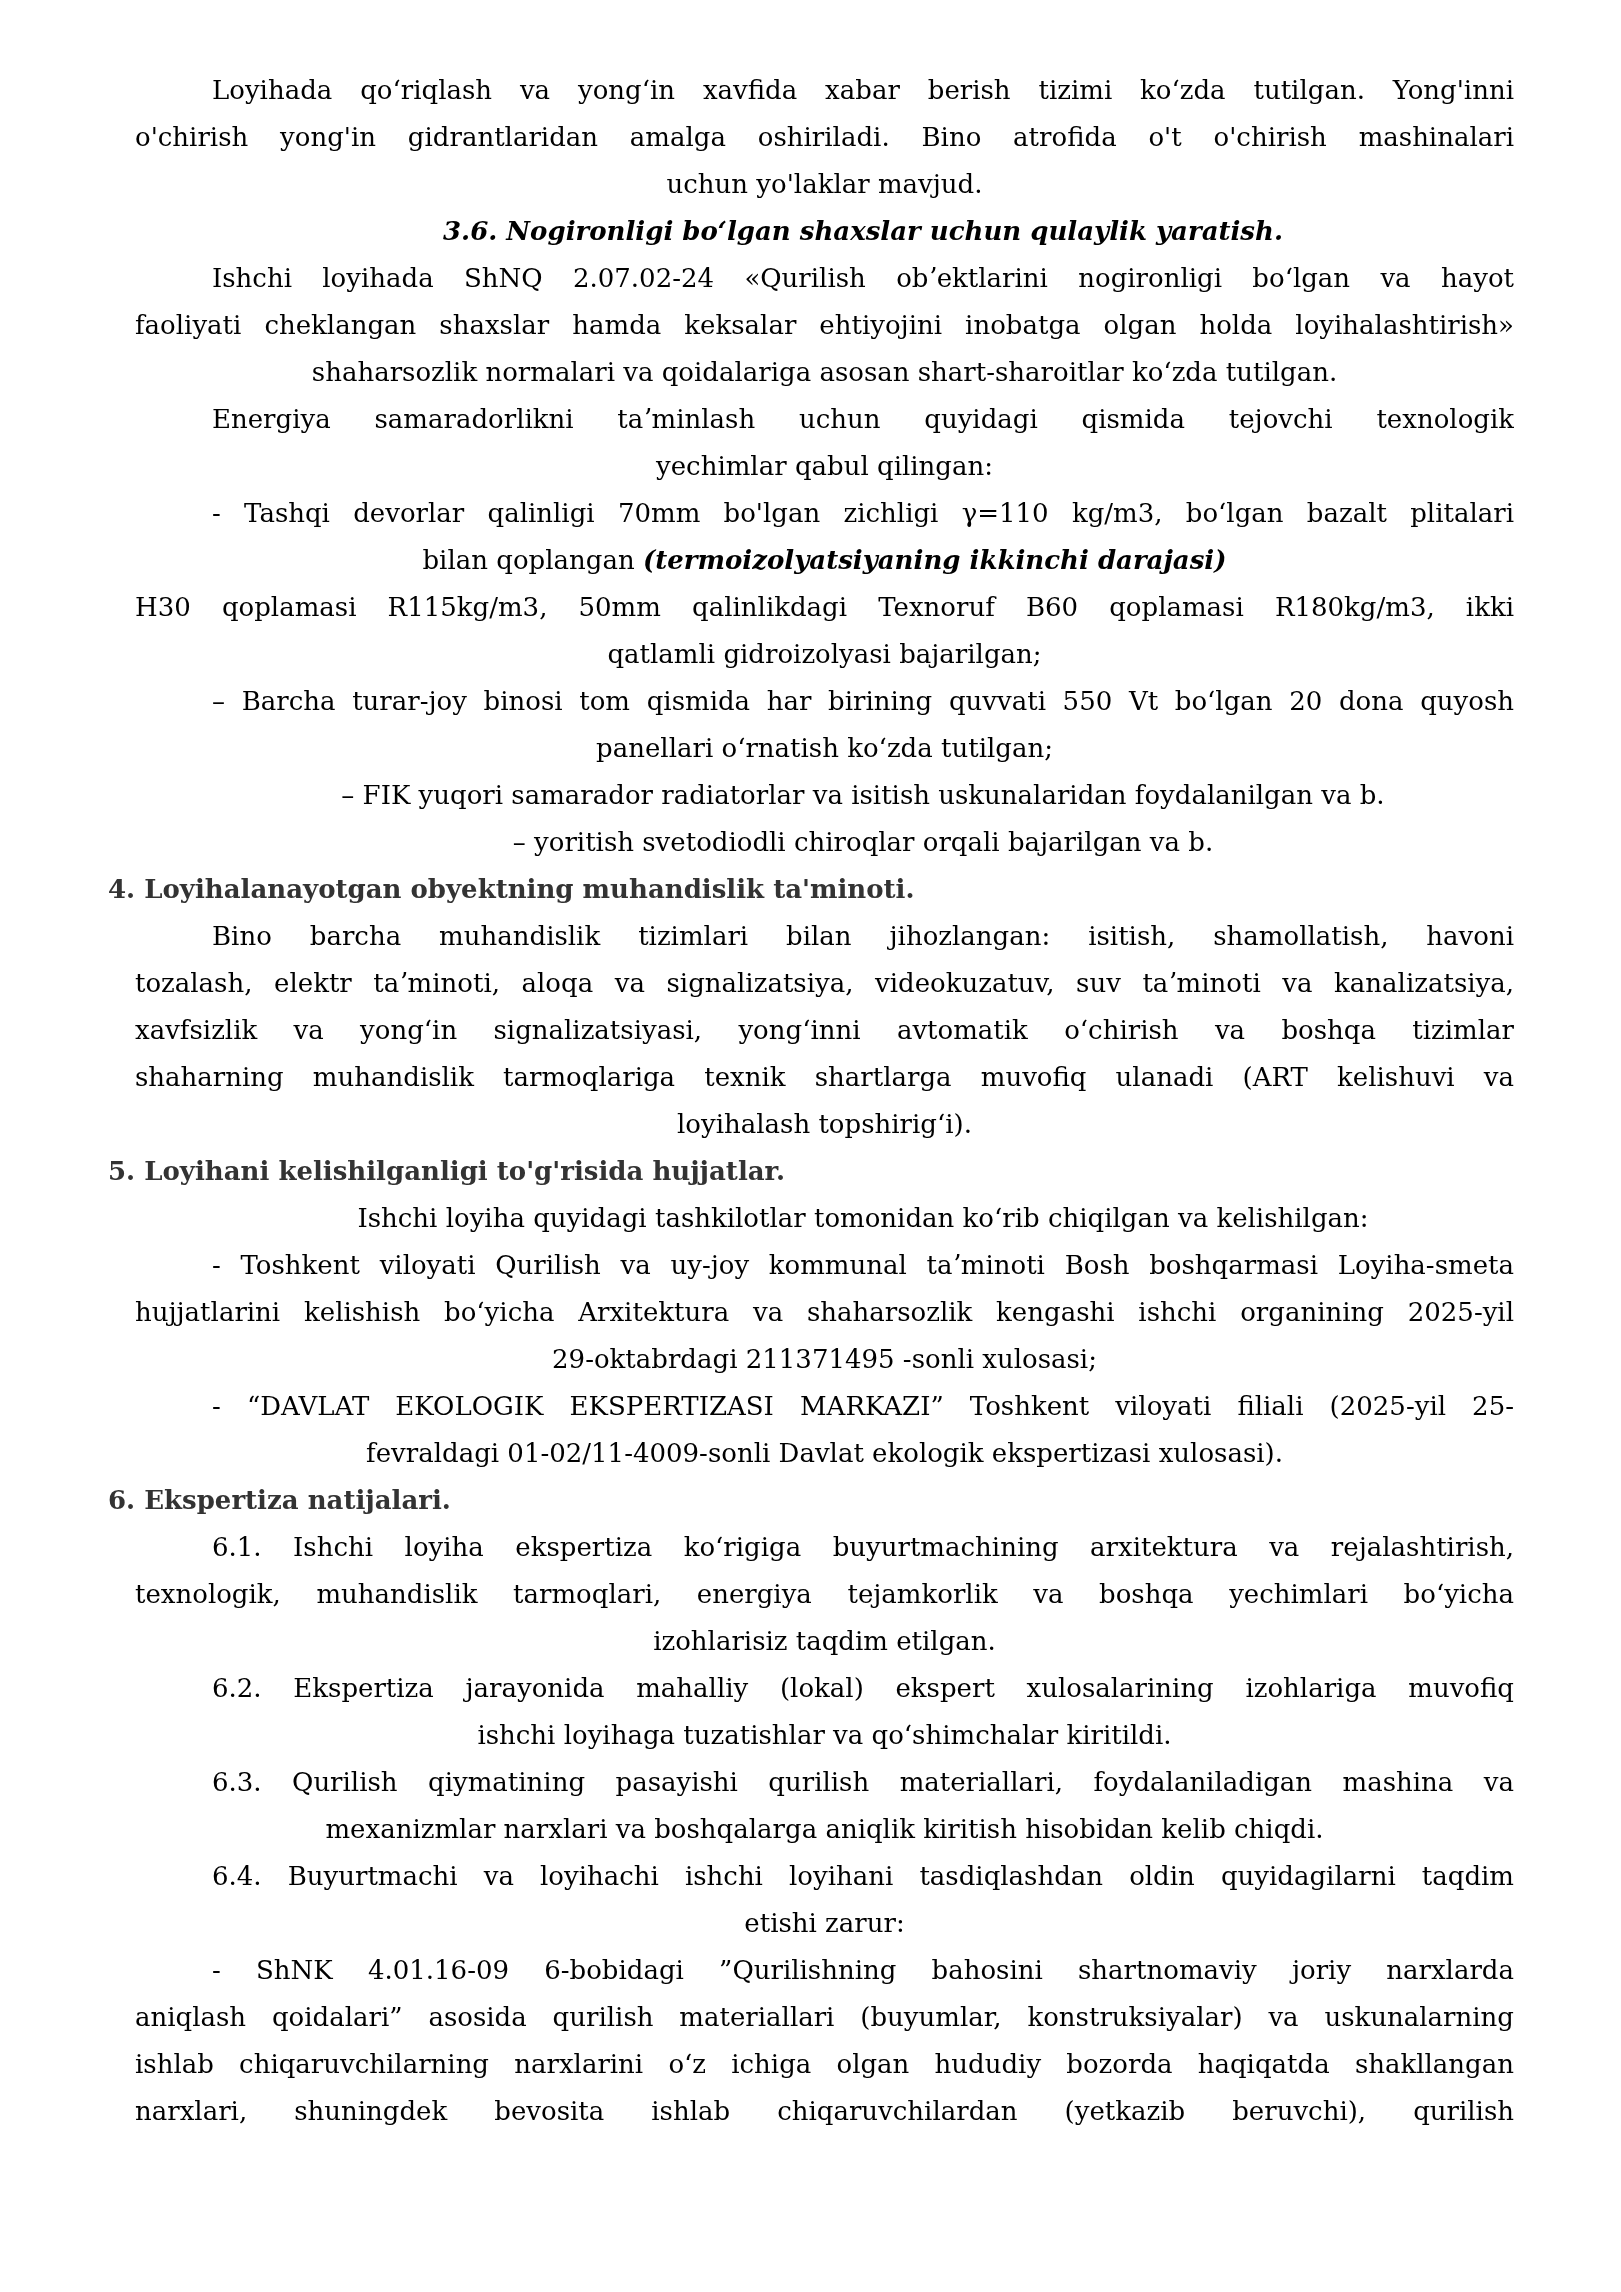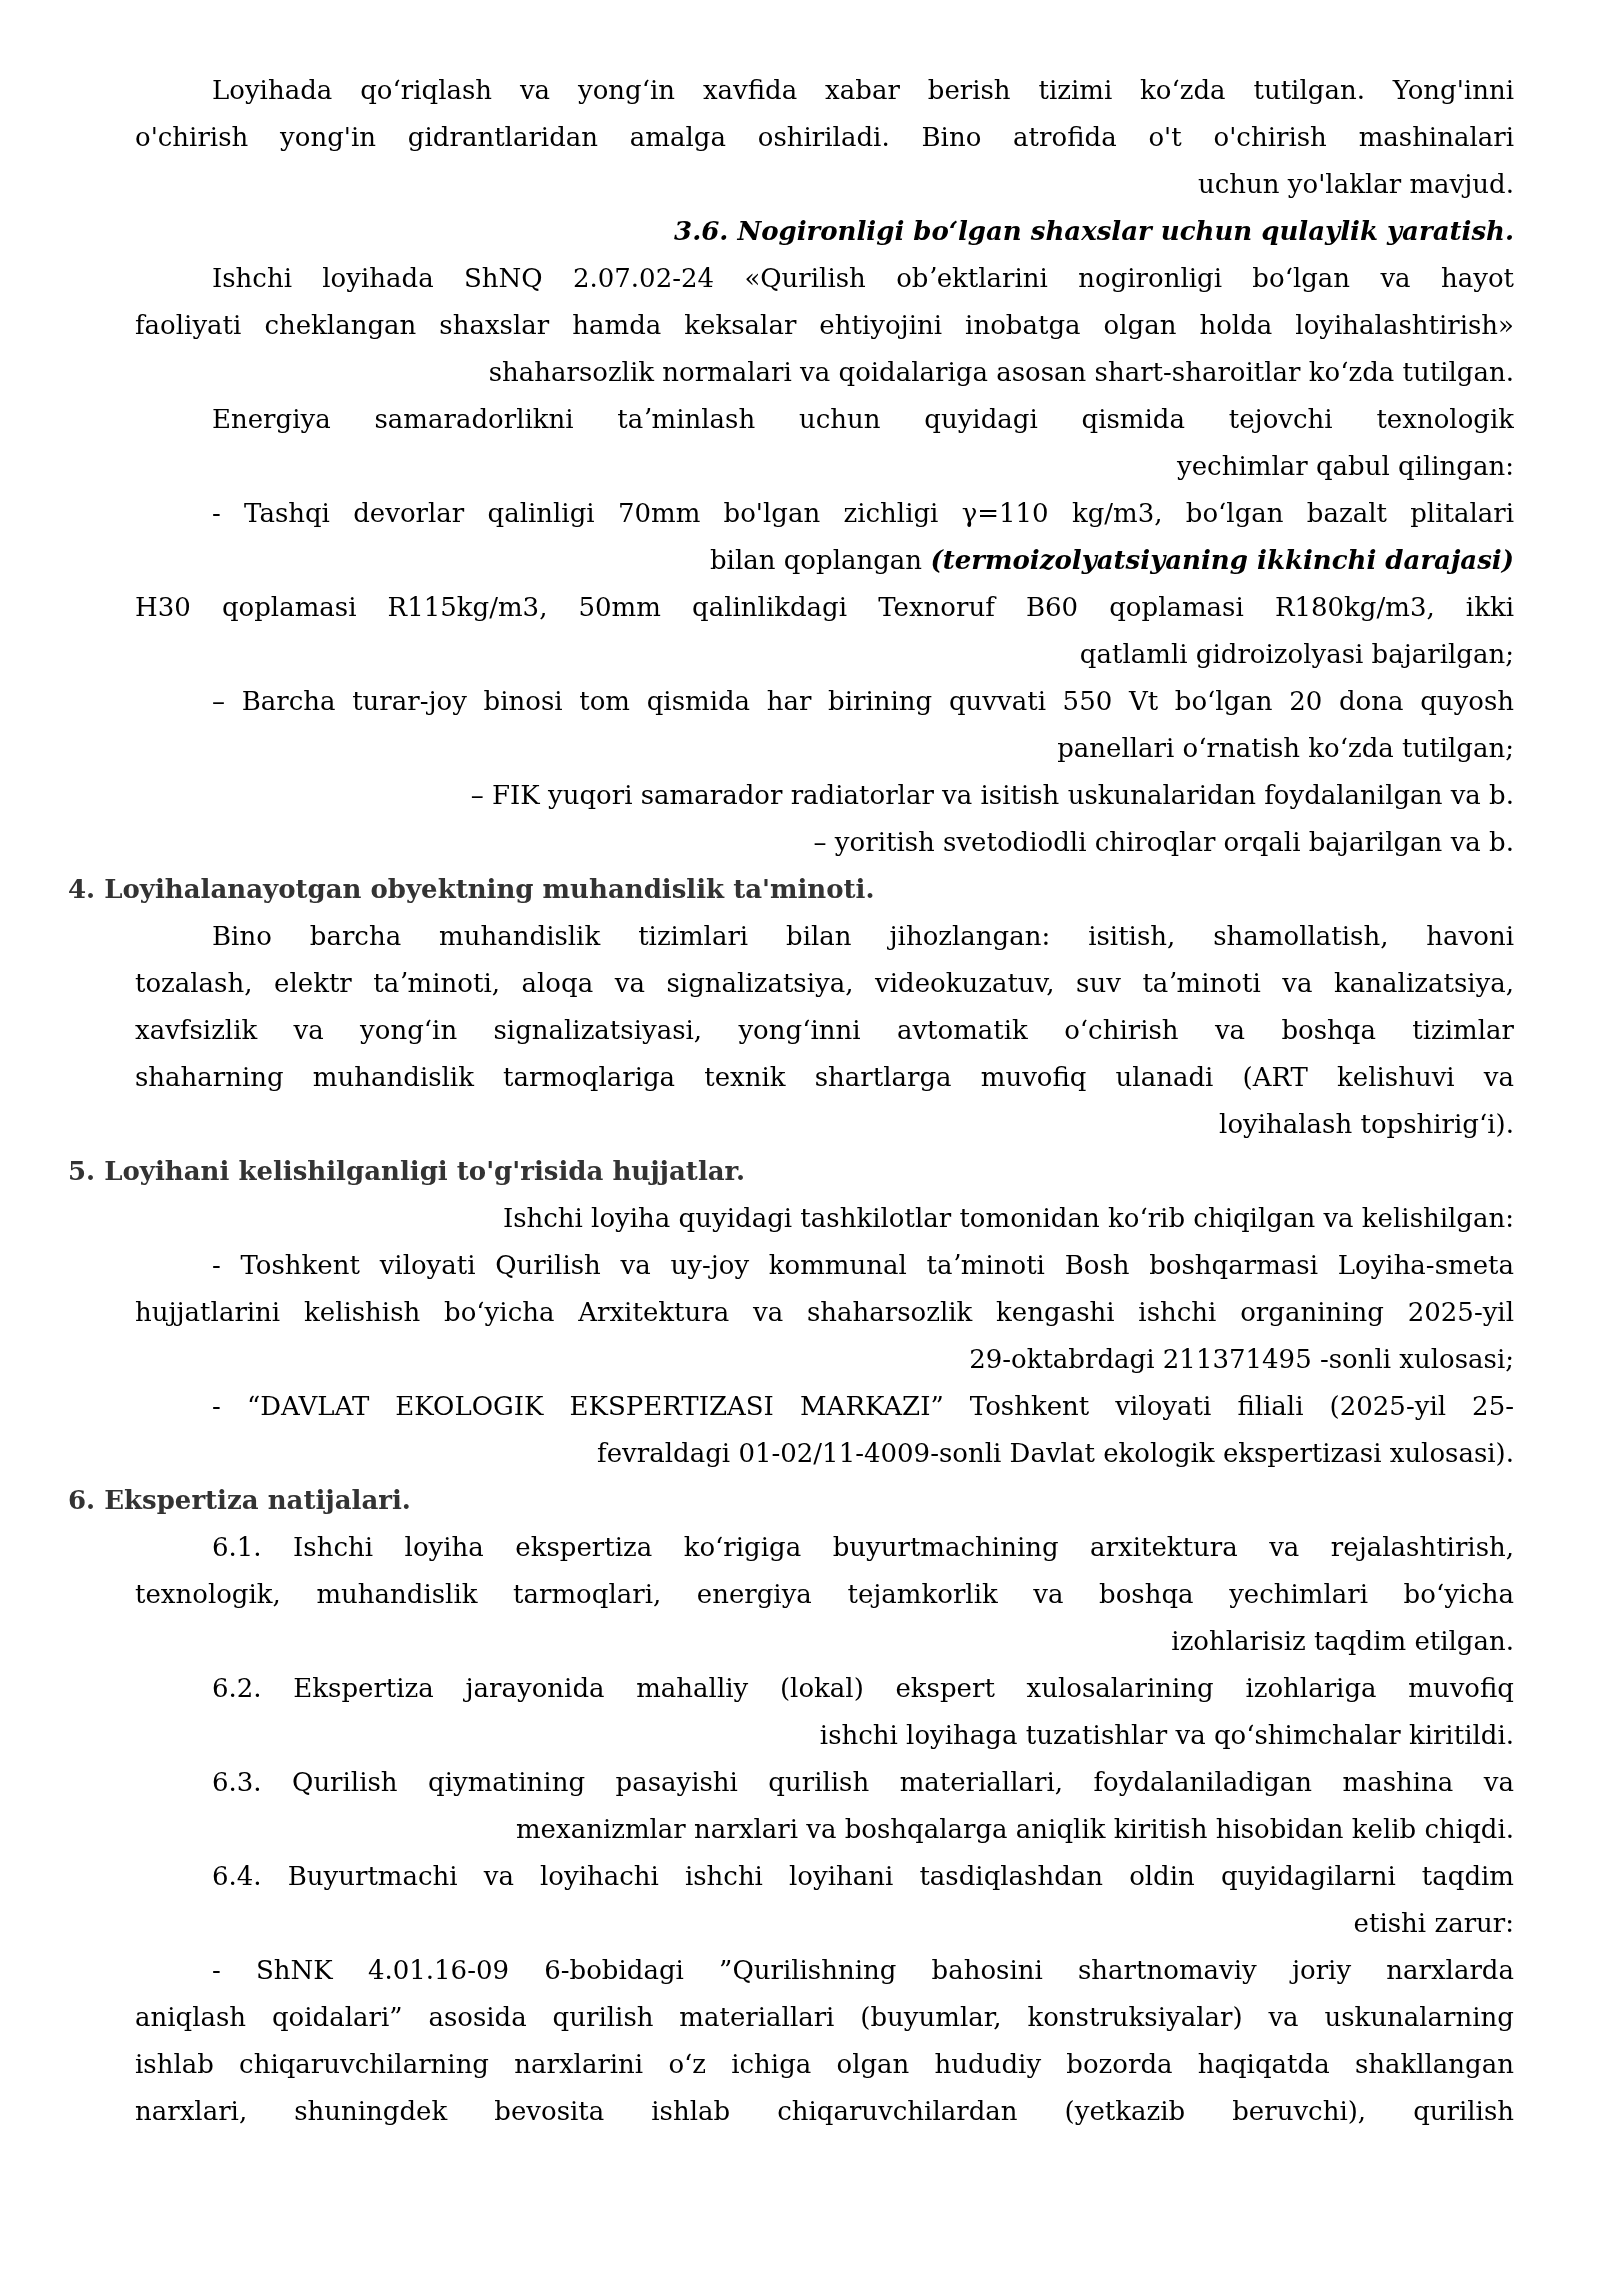--- a/index.html
+++ b/index.html
@@ -36,24 +36,24 @@
   .line.indent {
     padding-left: 77px;
   }
   .line.full {
     text-align: justify;
     text-align-last: justify;
     white-space: normal;
     overflow: hidden;
   }
   .line.last {
-    text-align: right;
+    text-align: center;
   }
   .line.heading {
-    margin-left: 68px;
+    margin-left: 108px;
     width: 1407px;
     font-weight: bold;
     color: #333333;
   }
   .it { font-style: italic; font-weight: bold; }
 </style>
 </head>
 <body>
 
 <div class="page">

